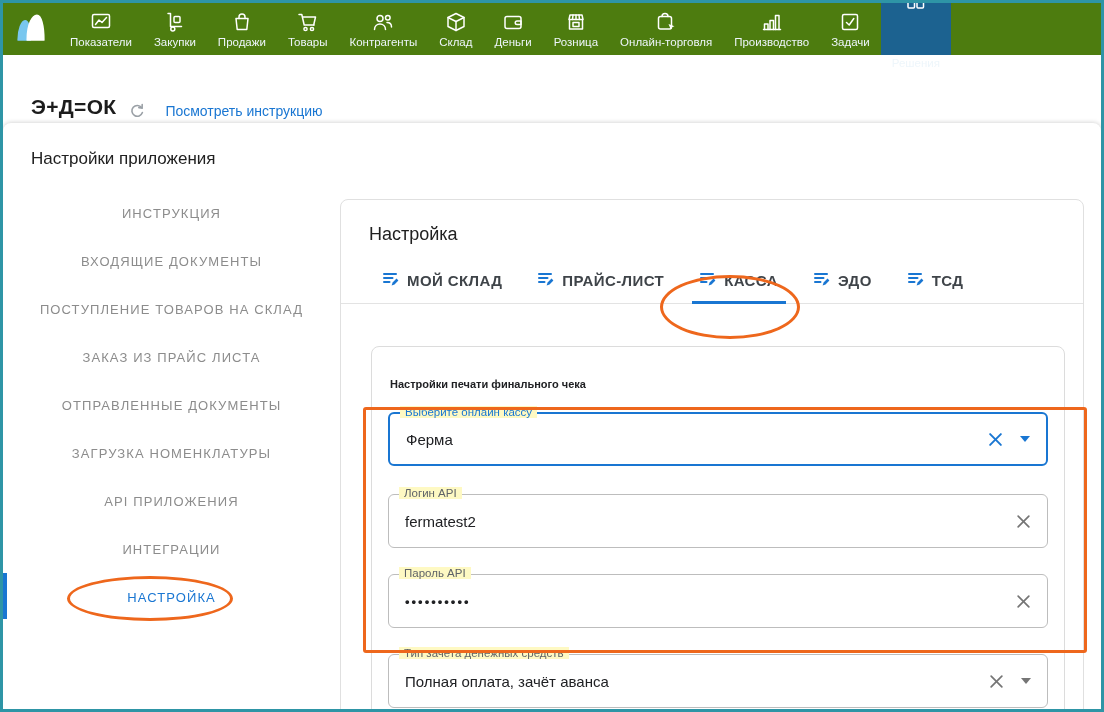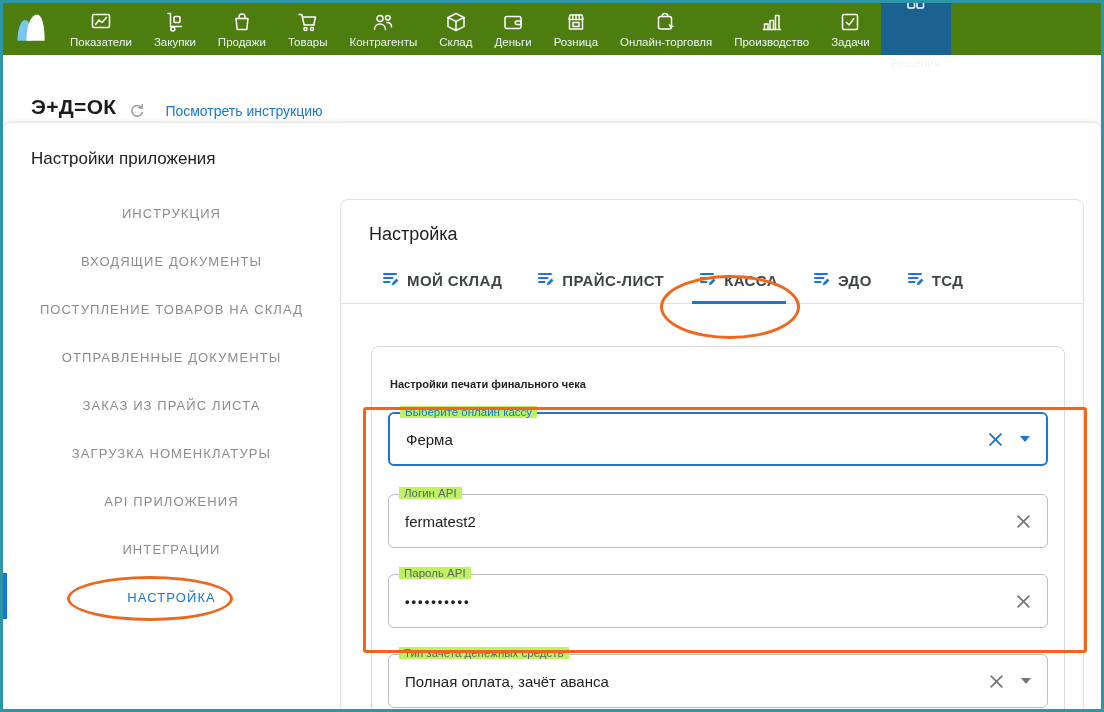--- a/index.html
+++ b/index.html
@@ -83,21 +83,21 @@
   }
   .section-title { font-size: 11px; font-weight: 700; color: #202124; margin: 9px 2px 22px; }
 
   .field {
     position: relative; height: 54px; border: 1px solid #bdbdbd; border-radius: 6px;
     display: flex; align-items: center; padding: 0 16px;
     margin-bottom: 26px; background: #fff; cursor: text;
   }
   .field.focused { border: 2px solid #1976d2; margin-bottom: 28px; }
   .field-label {
-    position: absolute; top: -8px; left: 10px; background: #bef264;
+    position: absolute; top: -8px; left: 10px; background: #fef9c3;
     padding: 0 5px; font-size: 11.5px; color: #5f6368; white-space: nowrap;
   }
   .field.focused .field-label { color: #1976d2; }
   .field-value { flex: 1; font-size: 15px; color: #202124; }
   .field-value.masked { font-size: 13px; letter-spacing: 2px; font-weight: 700; }
   .field-icons { display: flex; align-items: center; gap: 17px; }
   .icon-btn { cursor: pointer; display: flex; align-items: center; }
   .caret-down { width: 0; height: 0; border-left: 5px solid transparent; border-right: 5px solid transparent; border-top: 6px solid #757575; }
   .caret-down.blue { border-top-color: #1976d2; }
   .field:last-child { margin-bottom: 16px; }
@@ -279,22 +279,22 @@
 
 <div class="main-card">
   <div class="page-title">Настройки приложения</div>
 
   <div class="content-row">
 
     <div class="sidebar">
       <div class="side-item">ИНСТРУКЦИЯ</div>
       <div class="side-item">ВХОДЯЩИЕ ДОКУМЕНТЫ</div>
       <div class="side-item">ПОСТУПЛЕНИЕ ТОВАРОВ НА СКЛАД</div>
+      <div class="side-item">ЗАКАЗ ИЗ ПРАЙС ЛИСТА</div>
       <div class="side-item">ОТПРАВЛЕННЫЕ ДОКУМЕНТЫ</div>
-      <div class="side-item">ЗАКАЗ ИЗ ПРАЙС ЛИСТА</div>
       <div class="side-item">ЗАГРУЗКА НОМЕНКЛАТУРЫ</div>
       <div class="side-item">API ПРИЛОЖЕНИЯ</div>
       <div class="side-item">ИНТЕГРАЦИИ</div>
       <div class="side-item active">НАСТРОЙКА</div>
     </div>
 
     <div class="panel">
       <div class="panel-title">Настройка</div>
 
       <div class="tabs-row">

